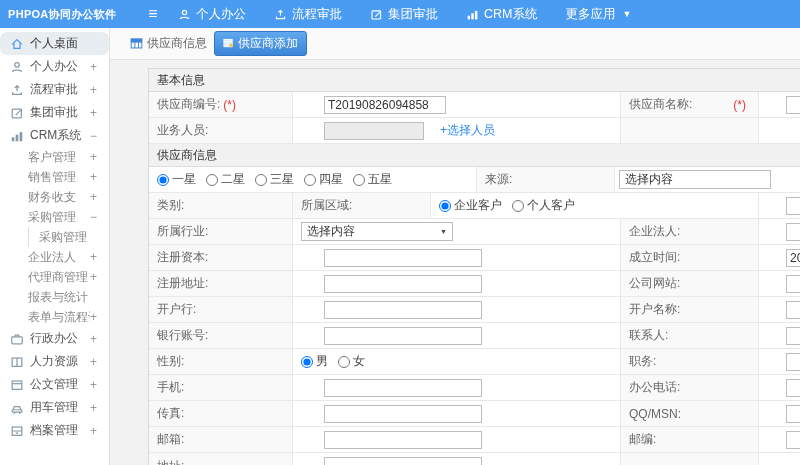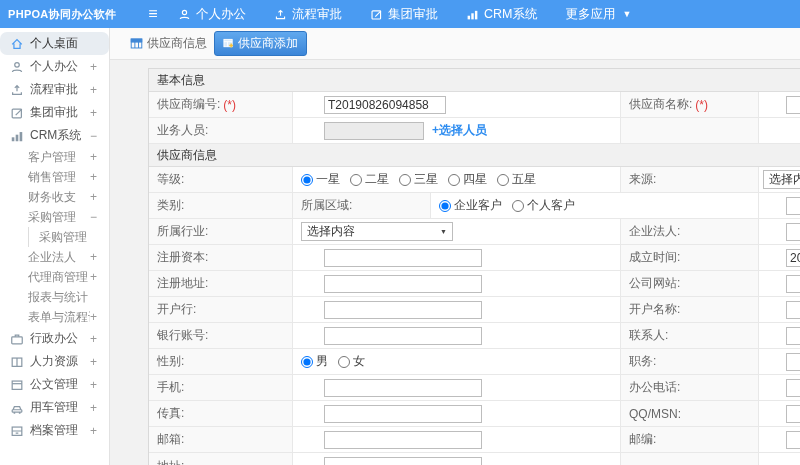--- a/index.html
+++ b/index.html
@@ -40,27 +40,27 @@
   .form-area { margin:8px 0 0 38px; }
   .ftable { width:840px; border:1px solid #d9d9d9; background:#fff; }
   .fsection { height:23px; line-height:22px; background:#f1f1f1; border-bottom:1px solid #ddd; padding-left:8px; color:#333; }
   .frow { display:flex; border-bottom:1px solid #e8e8e8; height:26px; }
   .frow:last-child { border-bottom:none; }
   .fc { display:flex; align-items:center; padding:0 8px; height:100%; }
   .fc.lab { background:#f9f9f9; border-right:1px solid #e8e8e8; color:#666; }
   .fc.fld { border-right:1px solid #e8e8e8; background:#fff; }
   .c-l1 { width:144px; flex:none; }
   .c-f1 { width:328px; flex:none; }
-  .c-l2 { width:138px; flex:none; }
+  .c-l2 { width:138px; flex:none;gap:38px; }
   .c-f2 { flex:1; border-right:none !important; padding:0 4px; }
   .req { color:#e03c3c; margin-left:3px; }
   .inp { width:158px; height:18px; border:1px solid #bdbdbd; font:12px "Liberation Sans","DejaVu Sans",sans-serif; padding:0 3px; color:#333; background:#fff;margin-left:23px; }
   .inp-code { width:122px; }
   .inp-staff { width:100px; background:#ebebeb; }
-  .link { color:#2d8cf0; margin-left:8px; cursor:pointer; text-decoration:none;font-weight:bold; }
+  .link { color:#2d8cf0; margin-left:16px; cursor:pointer; text-decoration:none; }
   .selbox { width:152px; height:19px; border:1px solid #bdbdbd; background:#fff; display:flex; align-items:center; justify-content:space-between; padding:0 5px; color:#333; cursor:pointer; }
   .selbox .scar { font-size:7px; color:#444; }
   .rgroup { display:flex; align-items:center; color:#444; }
   .ritem { display:flex; align-items:center; margin-right:10px; }
   .ritem input { width:12px; height:12px; margin:0 3px 0 0; }
 </style>
 </head>
 <body>
 
 <div class="topbar">
@@ -299,23 +299,20 @@
               <input class="inp inp-staff" style="">
               <a class="link">+选择人员</a>
             </div>
           <div class="fc lab c-l2"></div>
           <div class="fc fld c-f2"></div>
         </div>
 
         <div class="fsection">供应商信息</div>
 
         <div class="frow">
-          <div class="fc lab c-l1">
-              <span>等级:</span>
-            </div>
           <div class="fc fld c-f1">
             <span class="rgroup">
               <span class="ritem">
                   <input type="radio" name="level" checked="" style="">
                   <span>一星</span>
                 </span>
               <span class="ritem">
                   <input type="radio" name="level" style="">
                   <span>二星</span>
                 </span>

